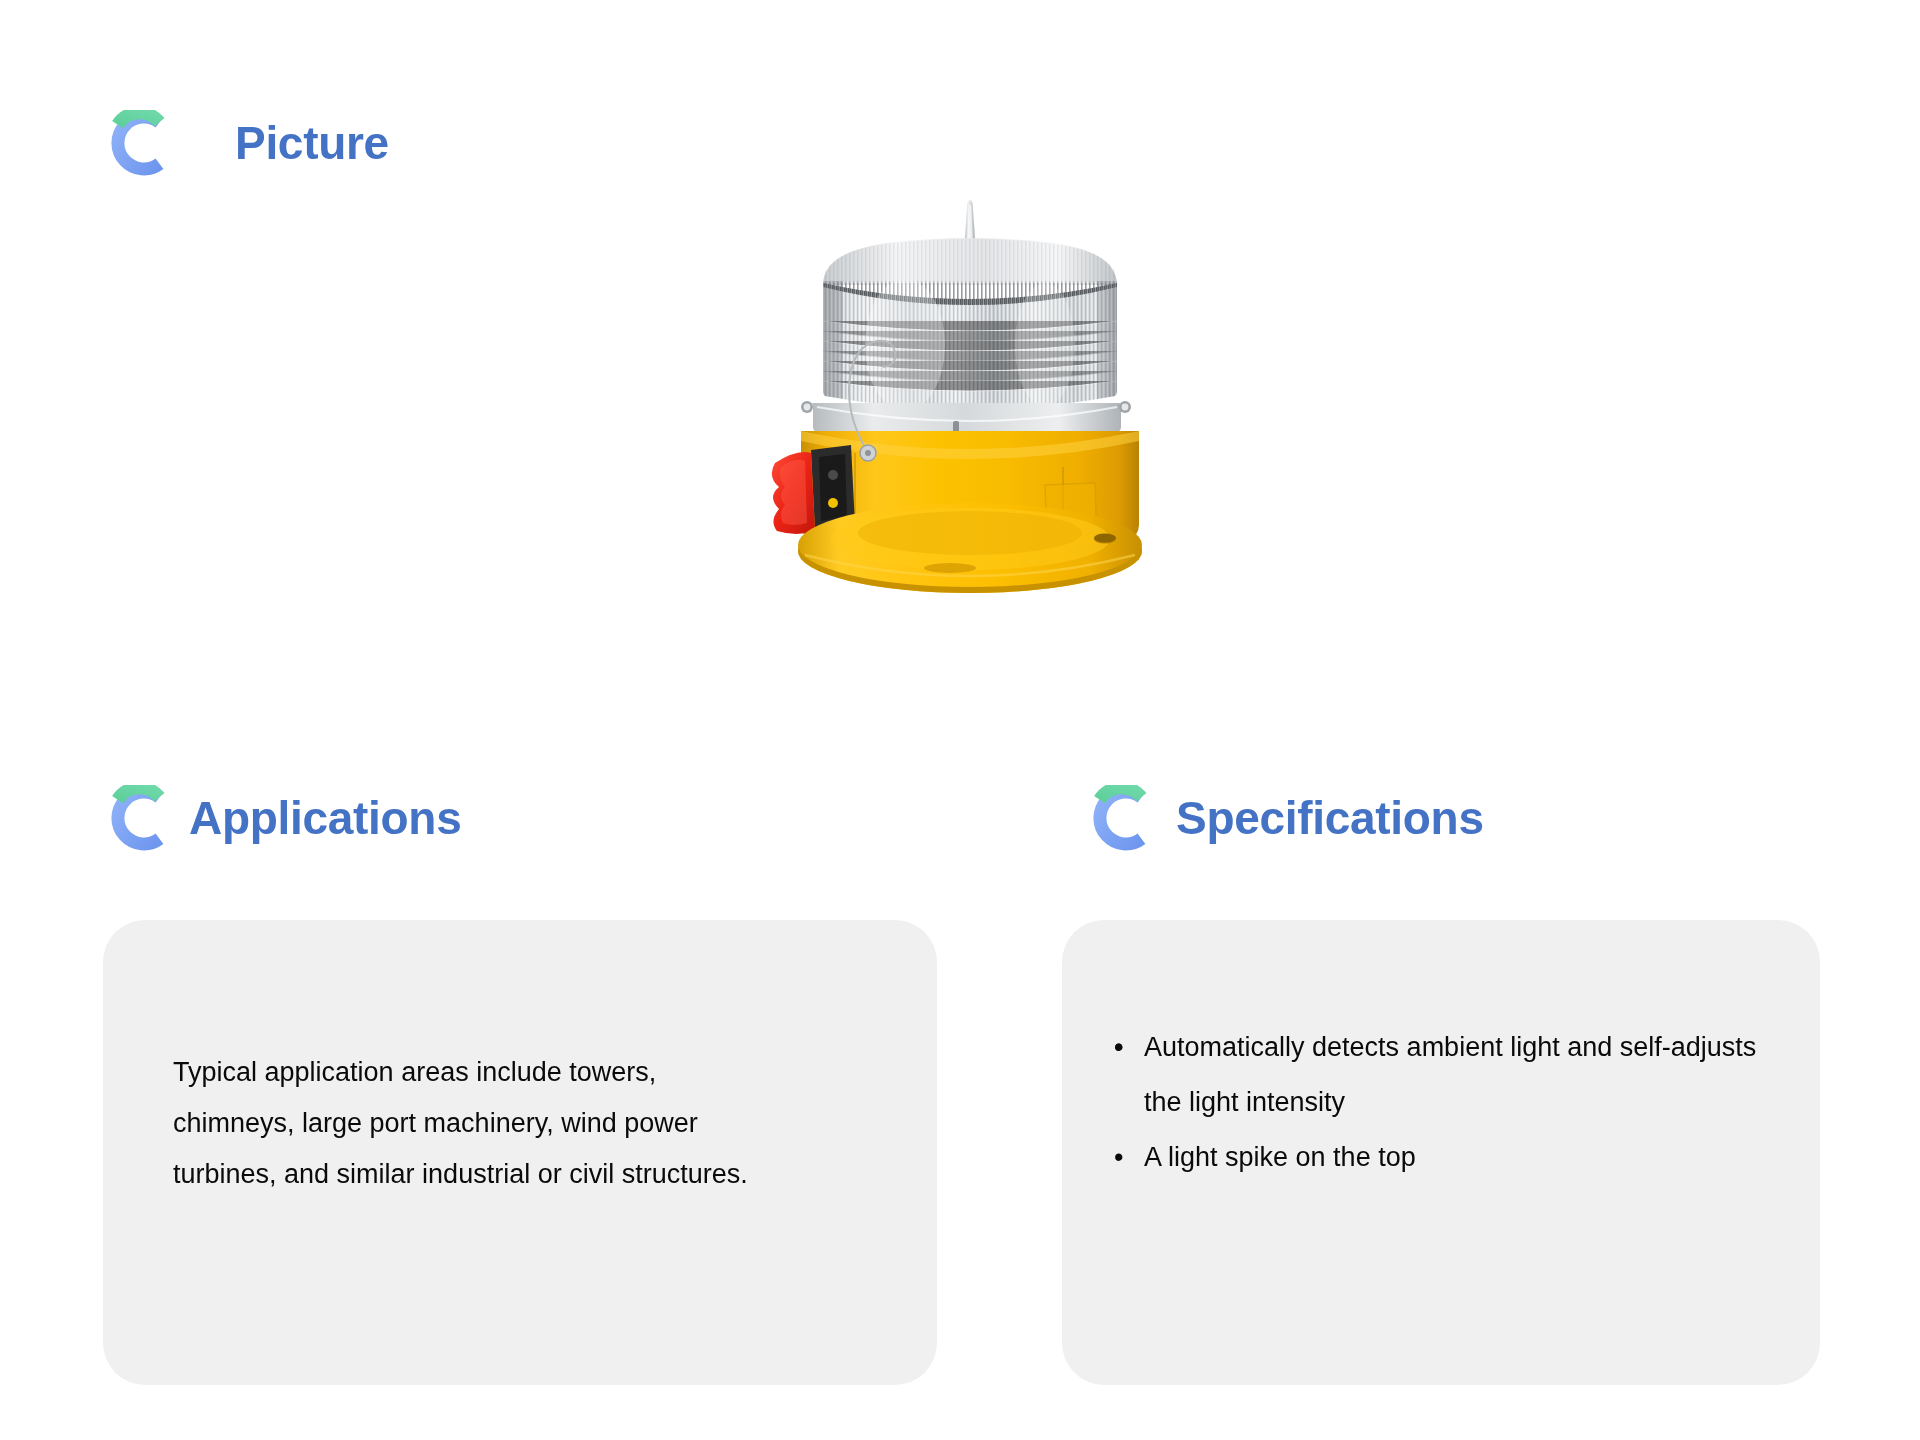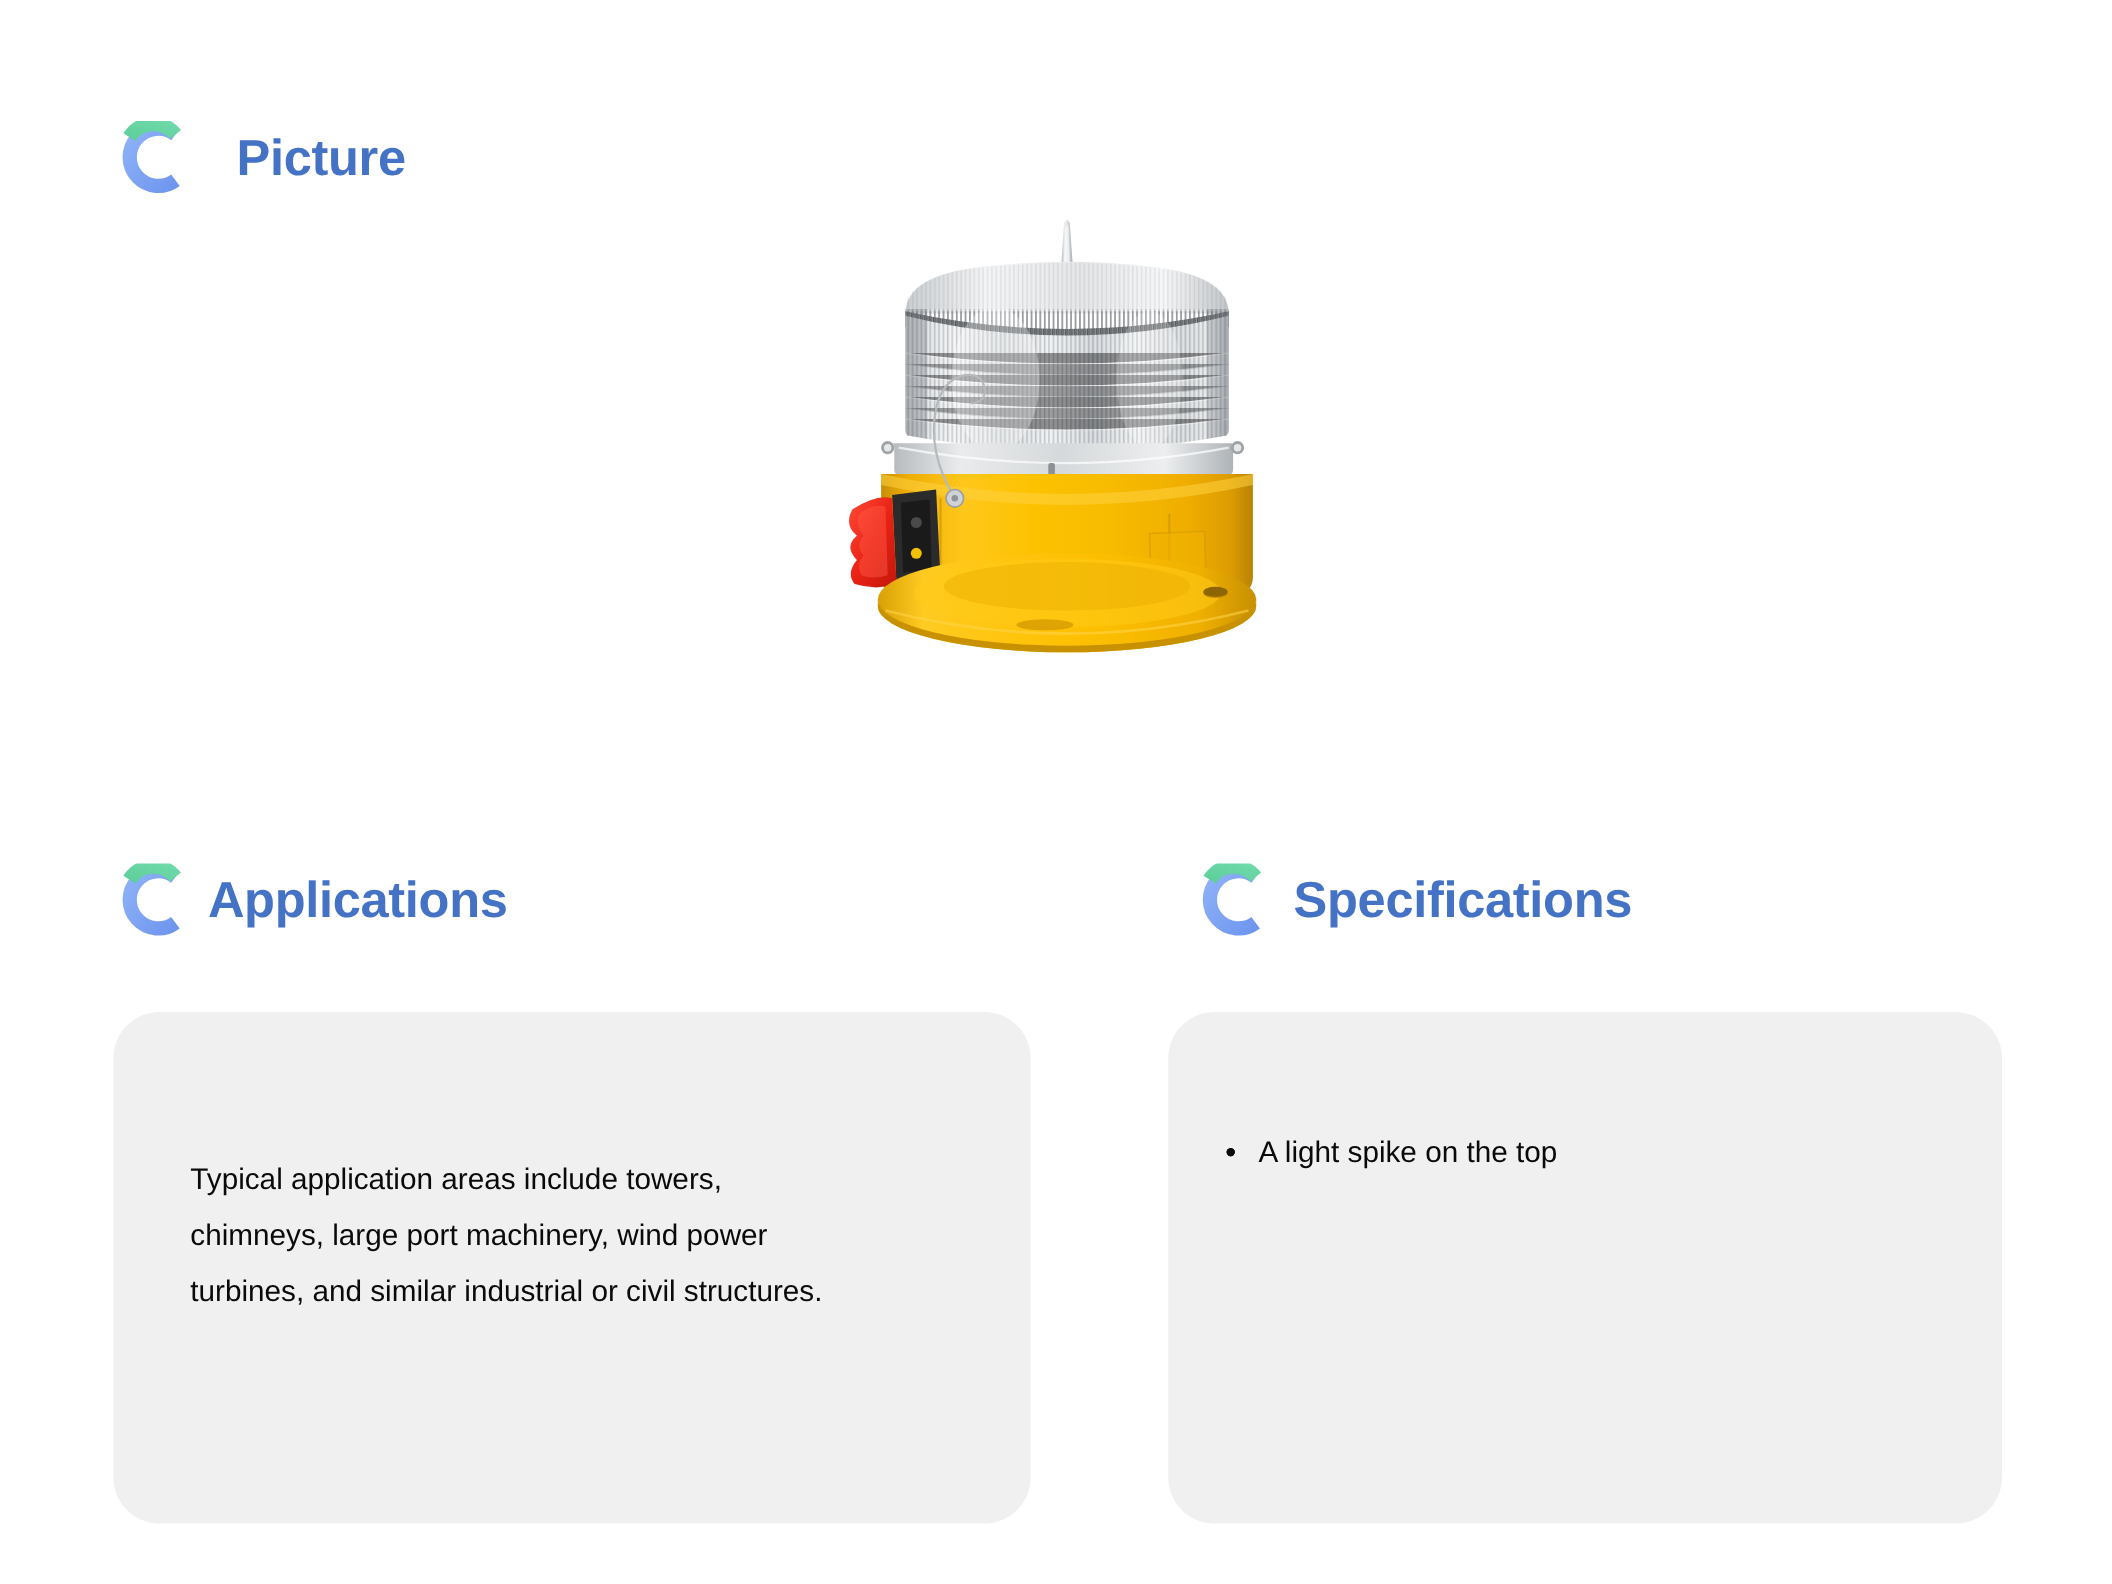--- a/index.html
+++ b/index.html
@@ -32,21 +32,21 @@
 
   .section-title {
     font-size: 46px;
     font-weight: bold;
     color: #4472c4;
     letter-spacing: -0.3px;
     white-space: nowrap;
   }
 
   #head-picture        { left: 103px; top: 110px; }
-  #head-picture .section-title   { margin-left: 46px; }
+  #head-picture .section-title   { margin-left: 66px; }
   #head-applications   { left: 103px; top: 785px; }
   #head-applications .section-title { margin-left: 20px; }
   #head-specifications { left: 1085px; top: 785px; }
   #head-specifications .section-title { margin-left: 25px; }
 
   
   #product-figure {
     position: absolute;
     left: 745px;
     top: 195px;
@@ -333,16 +333,16 @@
       <path d="M 56.5 53.8 A 26 26 0 1 1 56.5 12.2" fill="none" stroke="url(#gBlue)" stroke-width="13"></path>
       <path d="M 14.6 14.6 A 26 26 0 0 1 56.5 12.2" fill="none" stroke="url(#gGreen)" stroke-width="13"></path>
     </svg>
   </span>
   <span class="section-title">Specifications</span>
 </div>
 
 <div class="content-card" id="card-specifications">
   <ul id="specifications-list">
       <li><span class="bullet-dot">•</span></li>
-      <li><span class="bullet-dot">•</span></li>
+      <li><span class="bullet-dot">•</span><span>Automatically detects ambient light and self-adjusts the light intensity</span></li>
       <li><span class="bullet-dot">•</span><span>A light spike on the top</span></li>
     </ul>
 </div>
 
 </body></html>

